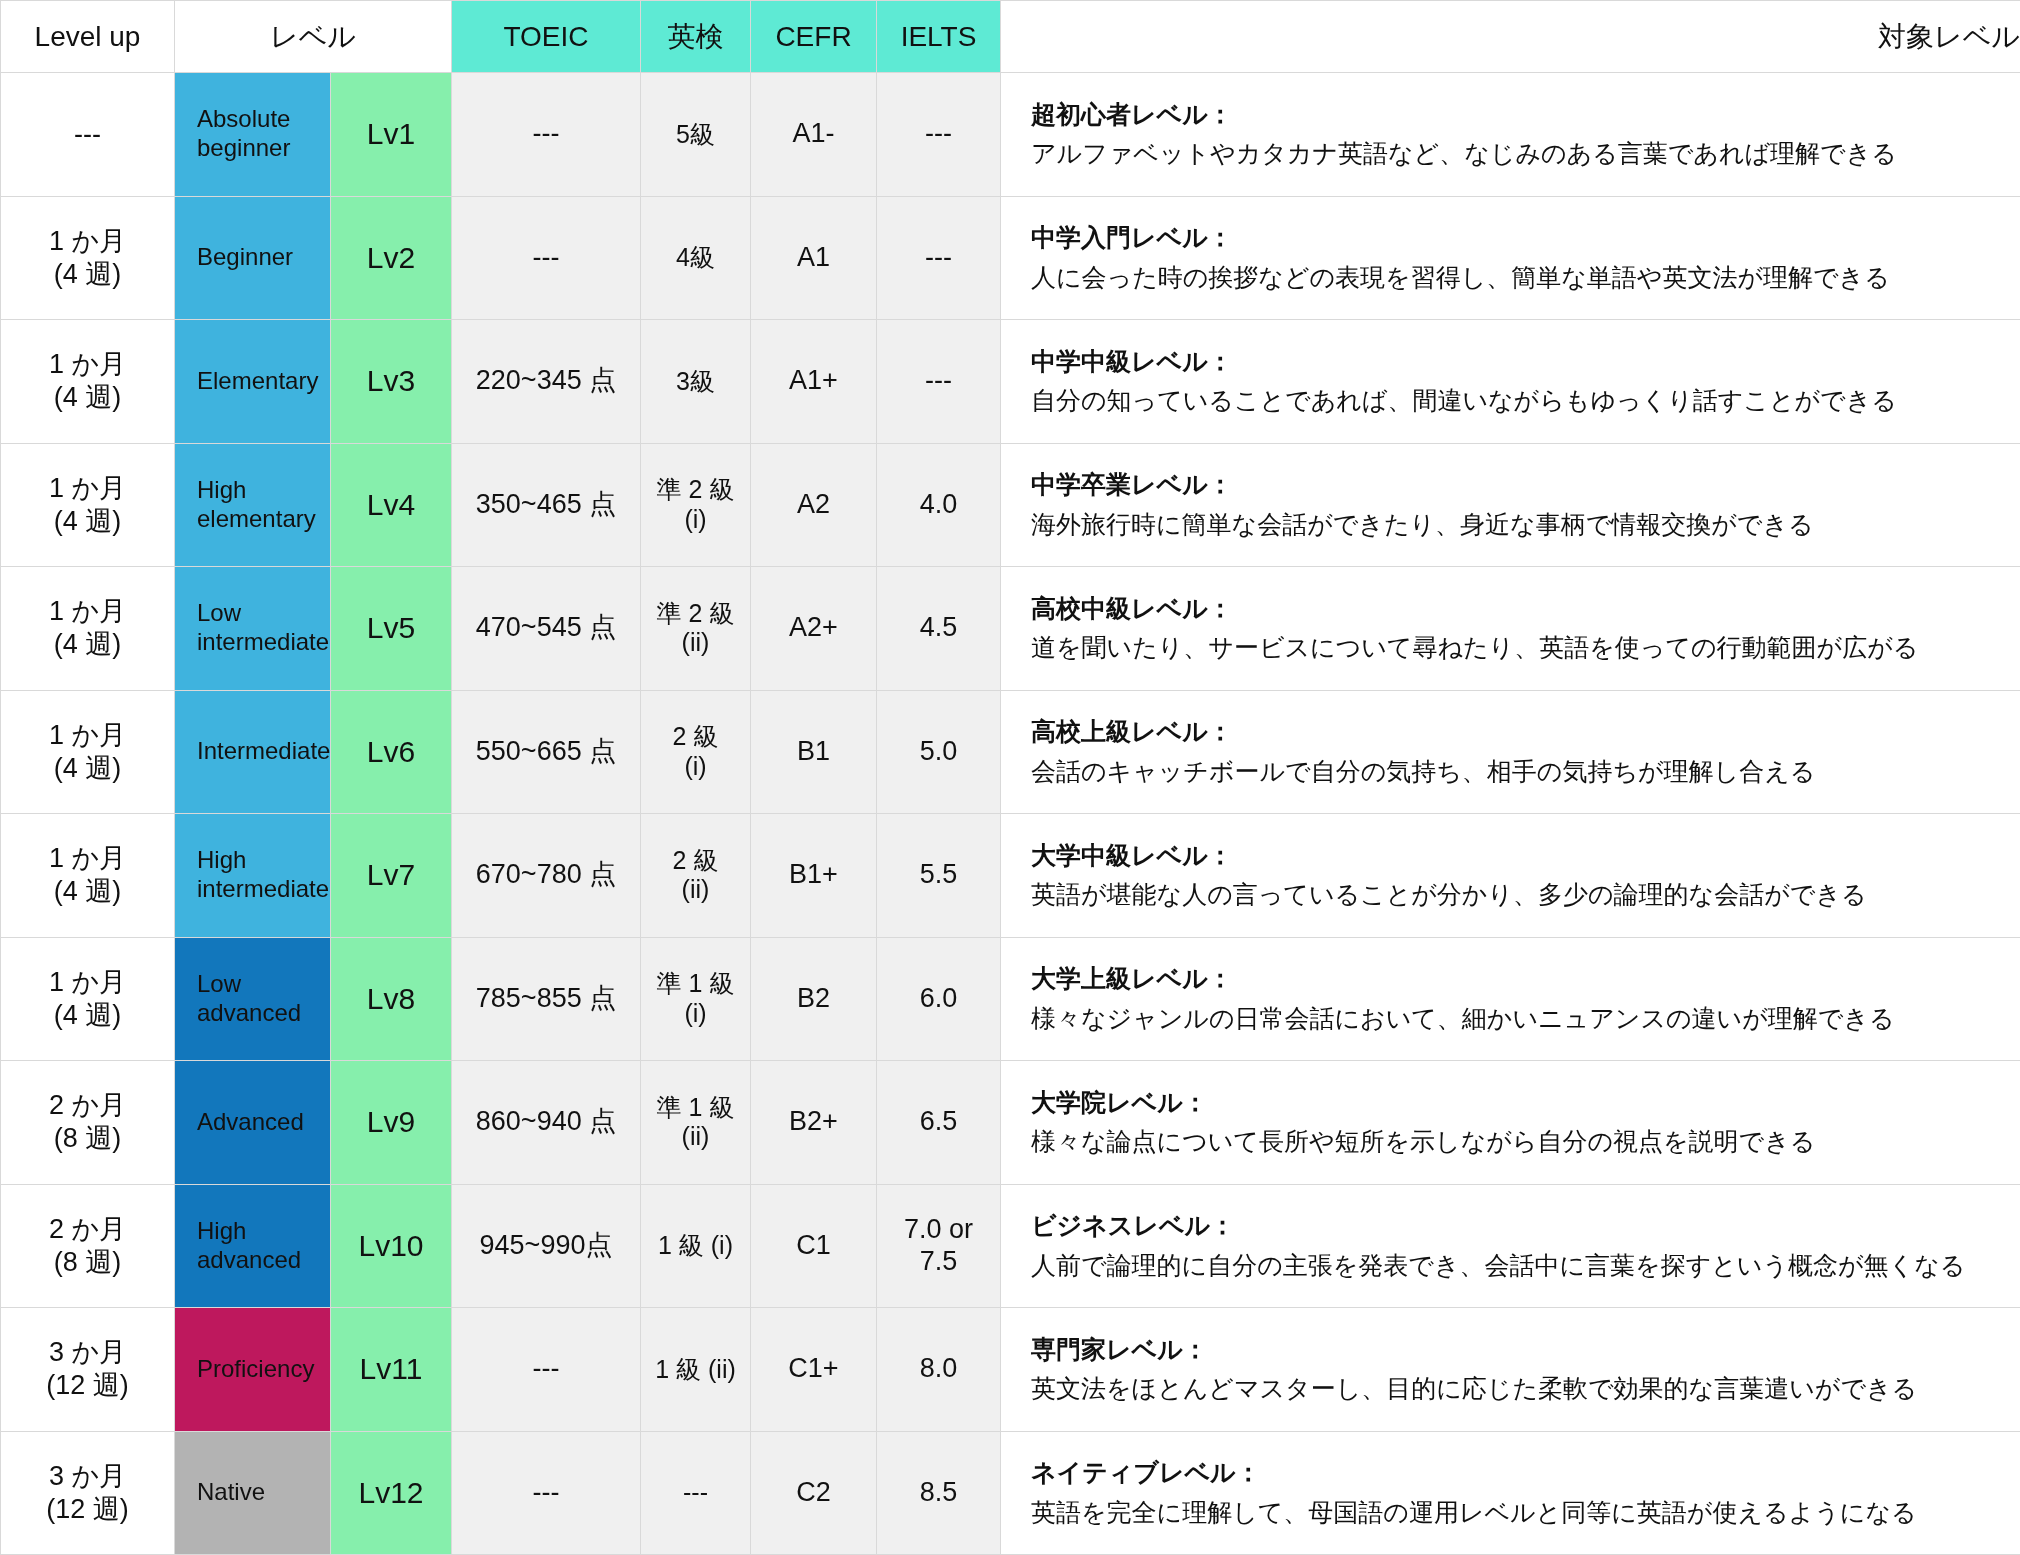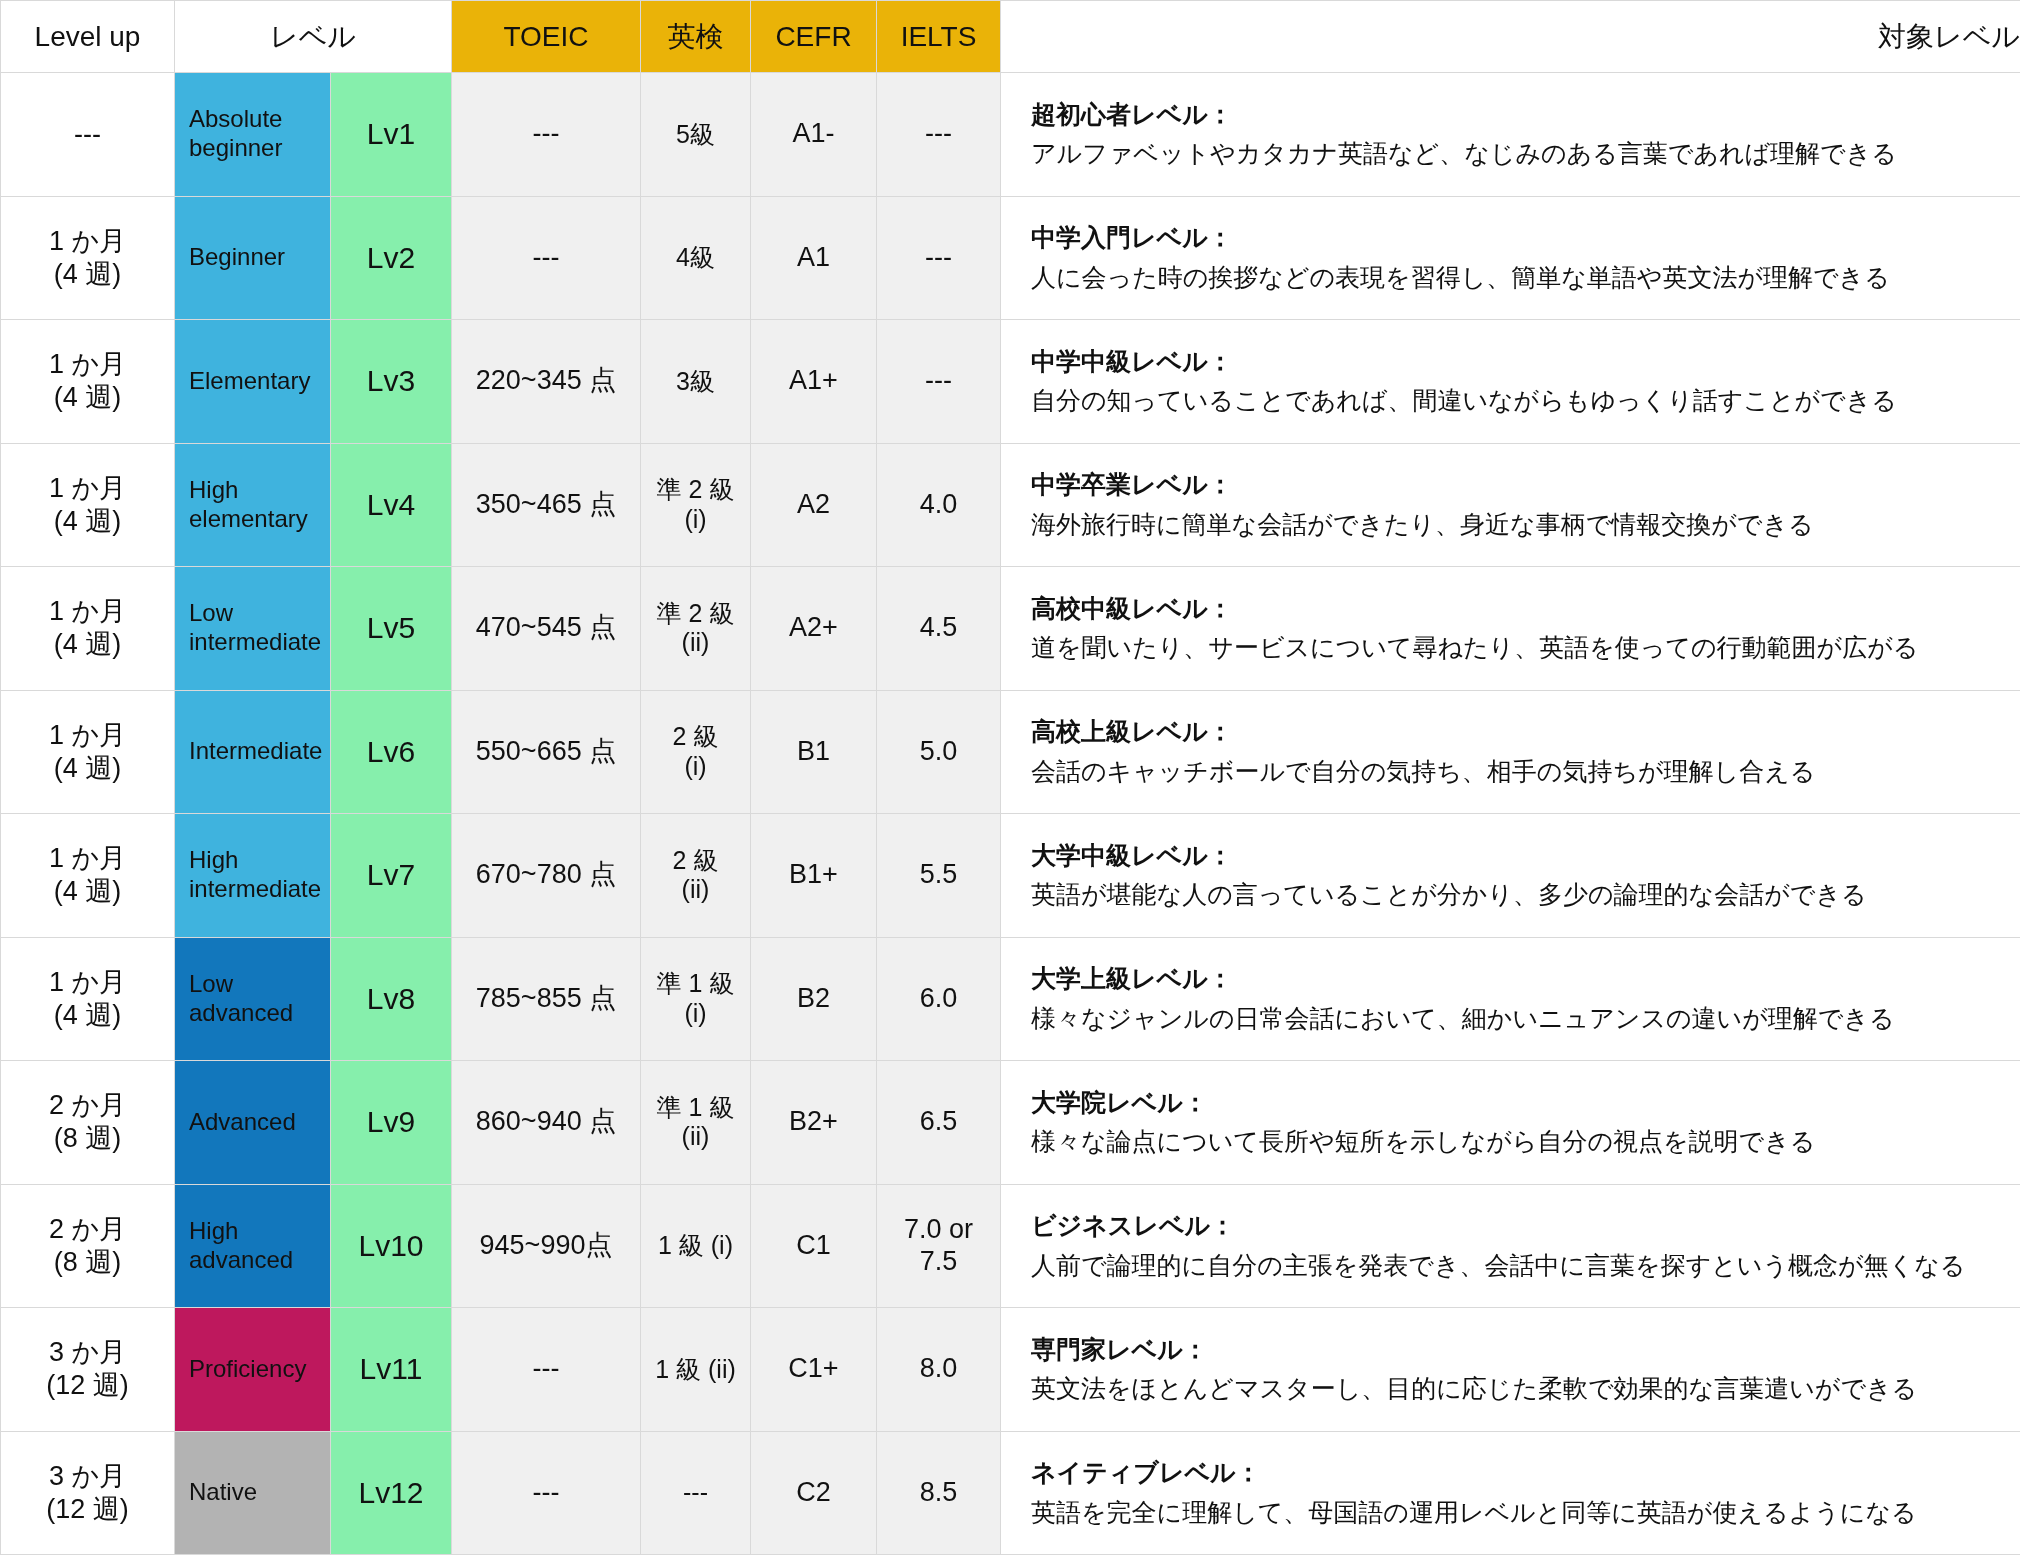--- a/index.html
+++ b/index.html
@@ -35,41 +35,41 @@
 
   
   thead th {
     height: 72px;
     font-size: 28px;
     font-weight: bold;
     text-align: center;
     background: #ffffff;
     border-top: 1px solid #d9d9d9;
   }
-  thead th.shaded { background: #eab308; }
+  thead th.shaded { background: #5eead4; }
   thead th.target-head {
     text-align: right;
     padding-left: 30px;
     font-weight: normal;
     font-size: 28px;
   }
   thead th.lvl-head { font-weight: normal; }
 
   
   tbody tr { height: 123.5px; }
 
   td.levelup {
     text-align: center;
     font-size: 27px;
     line-height: 1.22;
     background: #ffffff;
     white-space: pre-line;
   }
   td.band {
-    padding-left: 14px;
+    padding-left: 22px;
     font-size: 24px;
     font-weight: bold;
     color: #ffffff;
     line-height: 1.2;
     border-left: none;
     border-right: none;
     white-space: pre-line;
   }
   td.lv {
     text-align: center;

